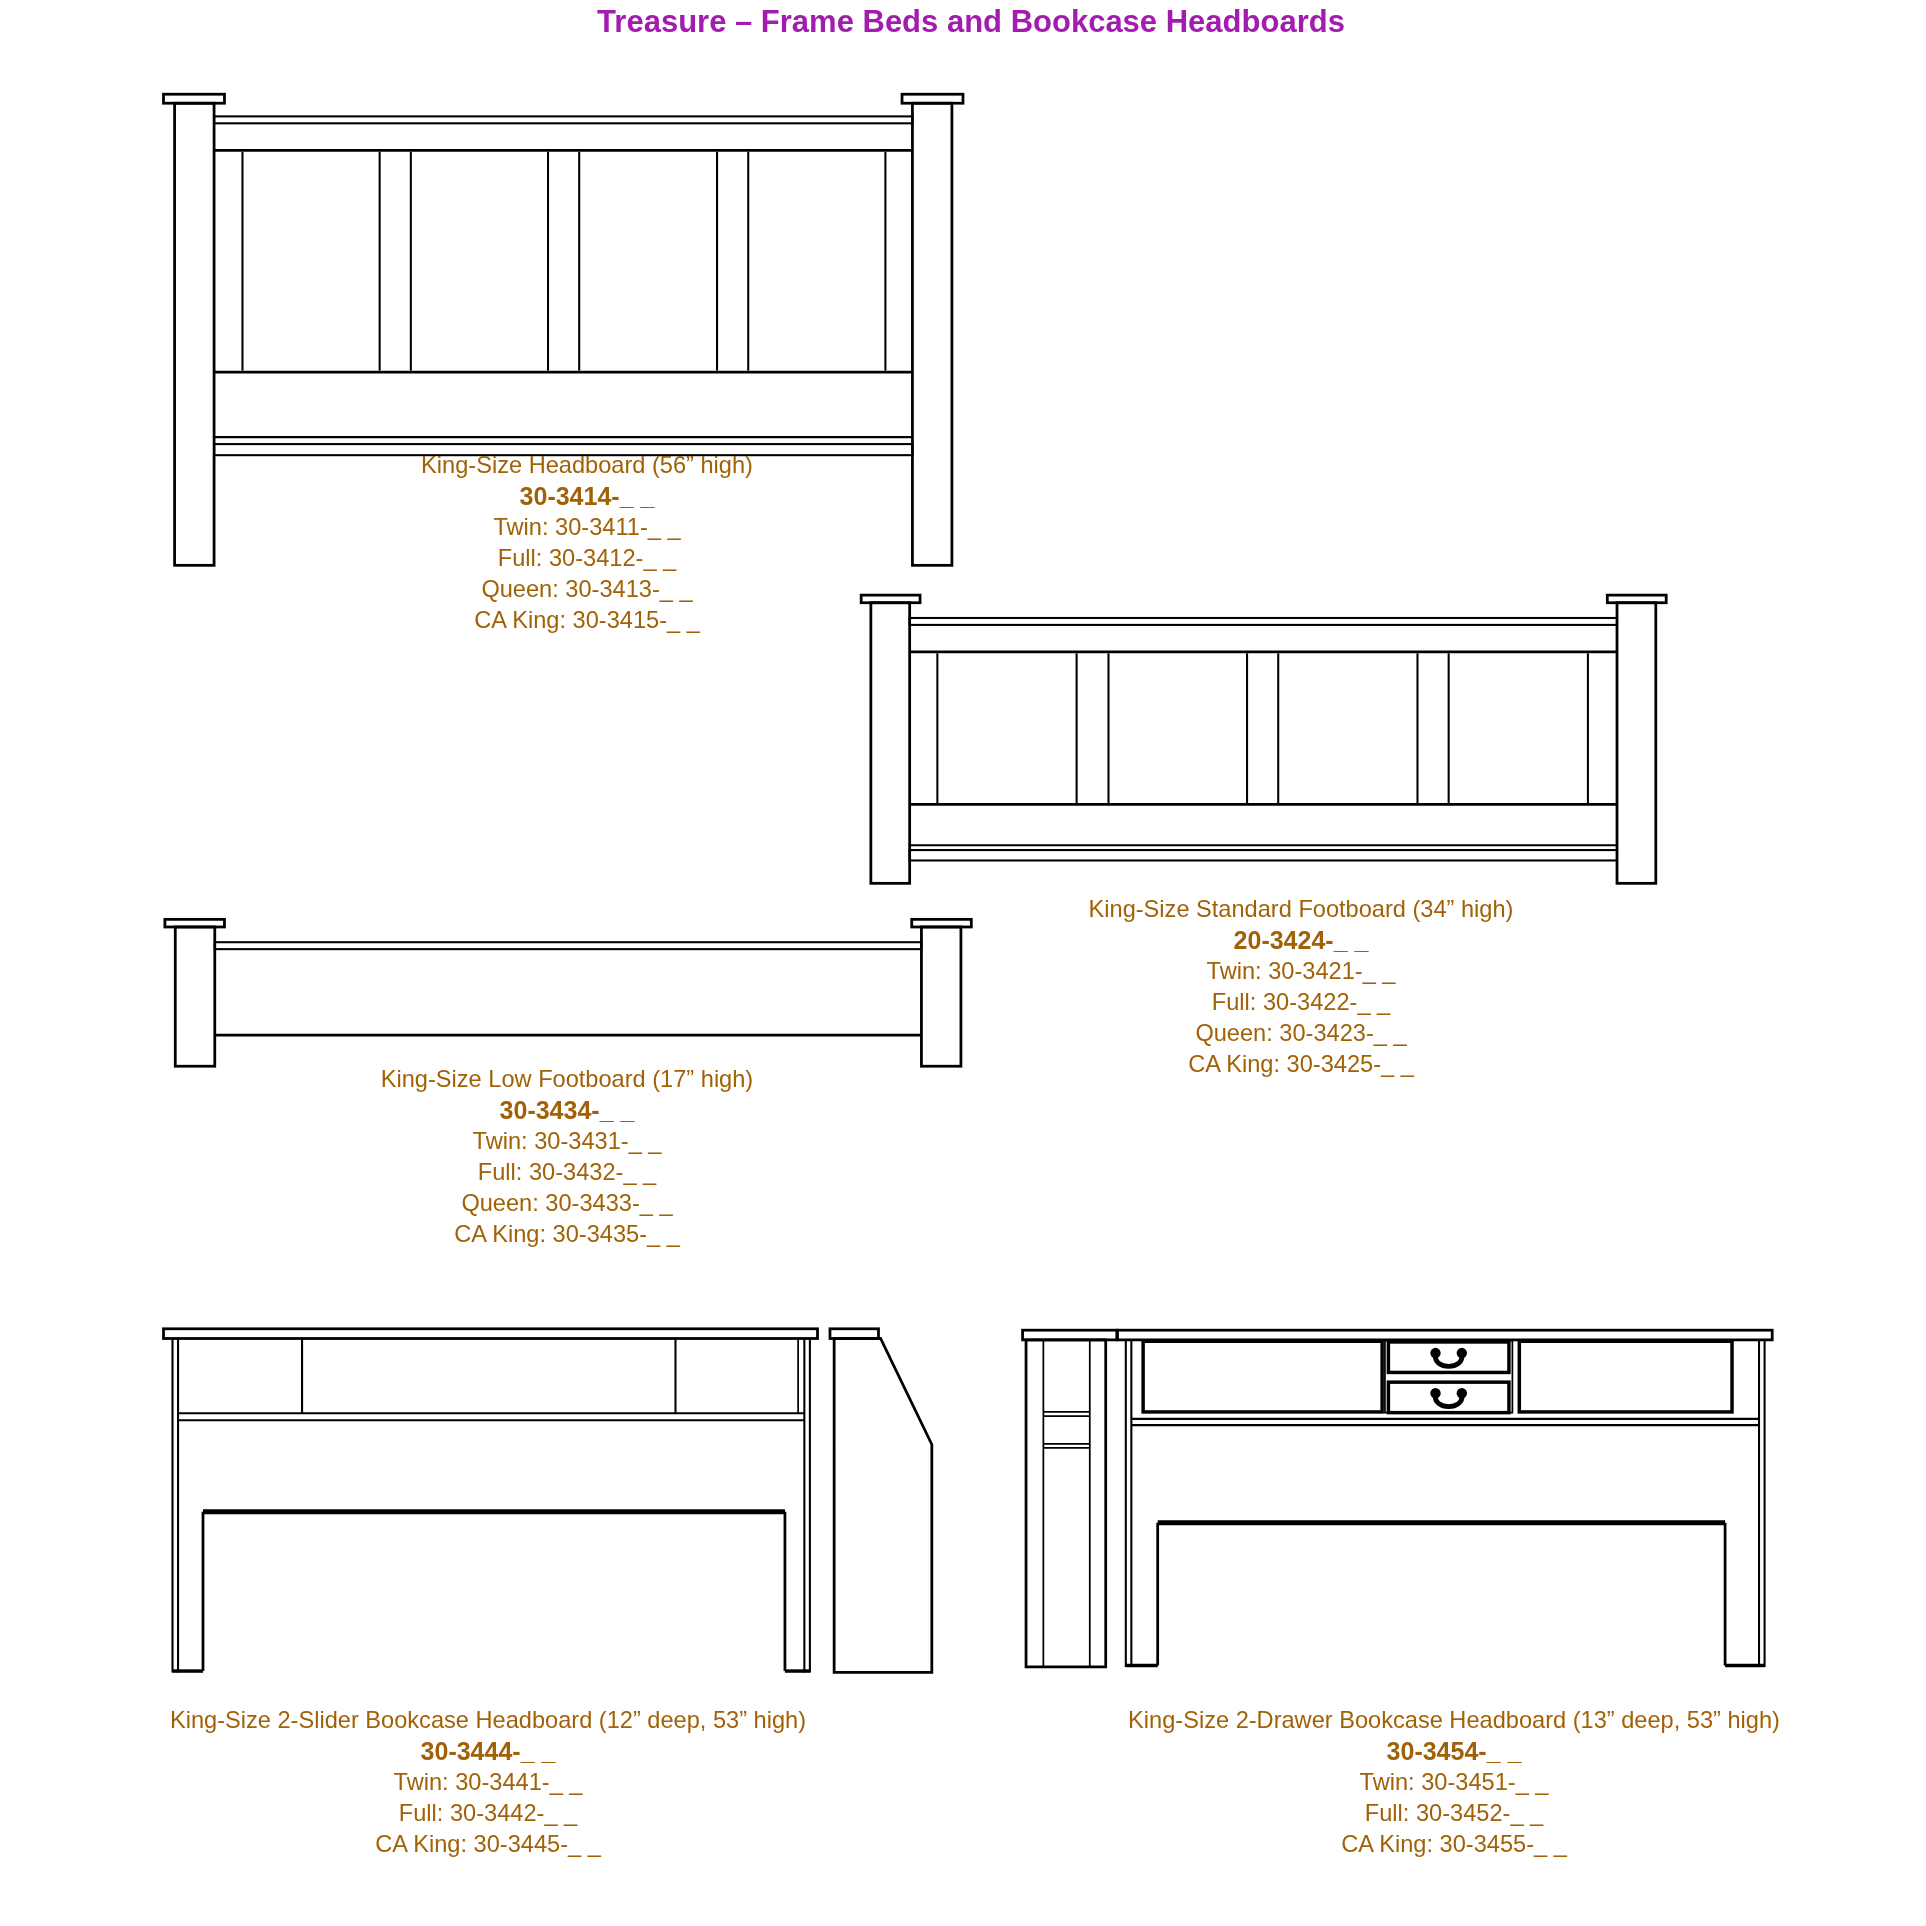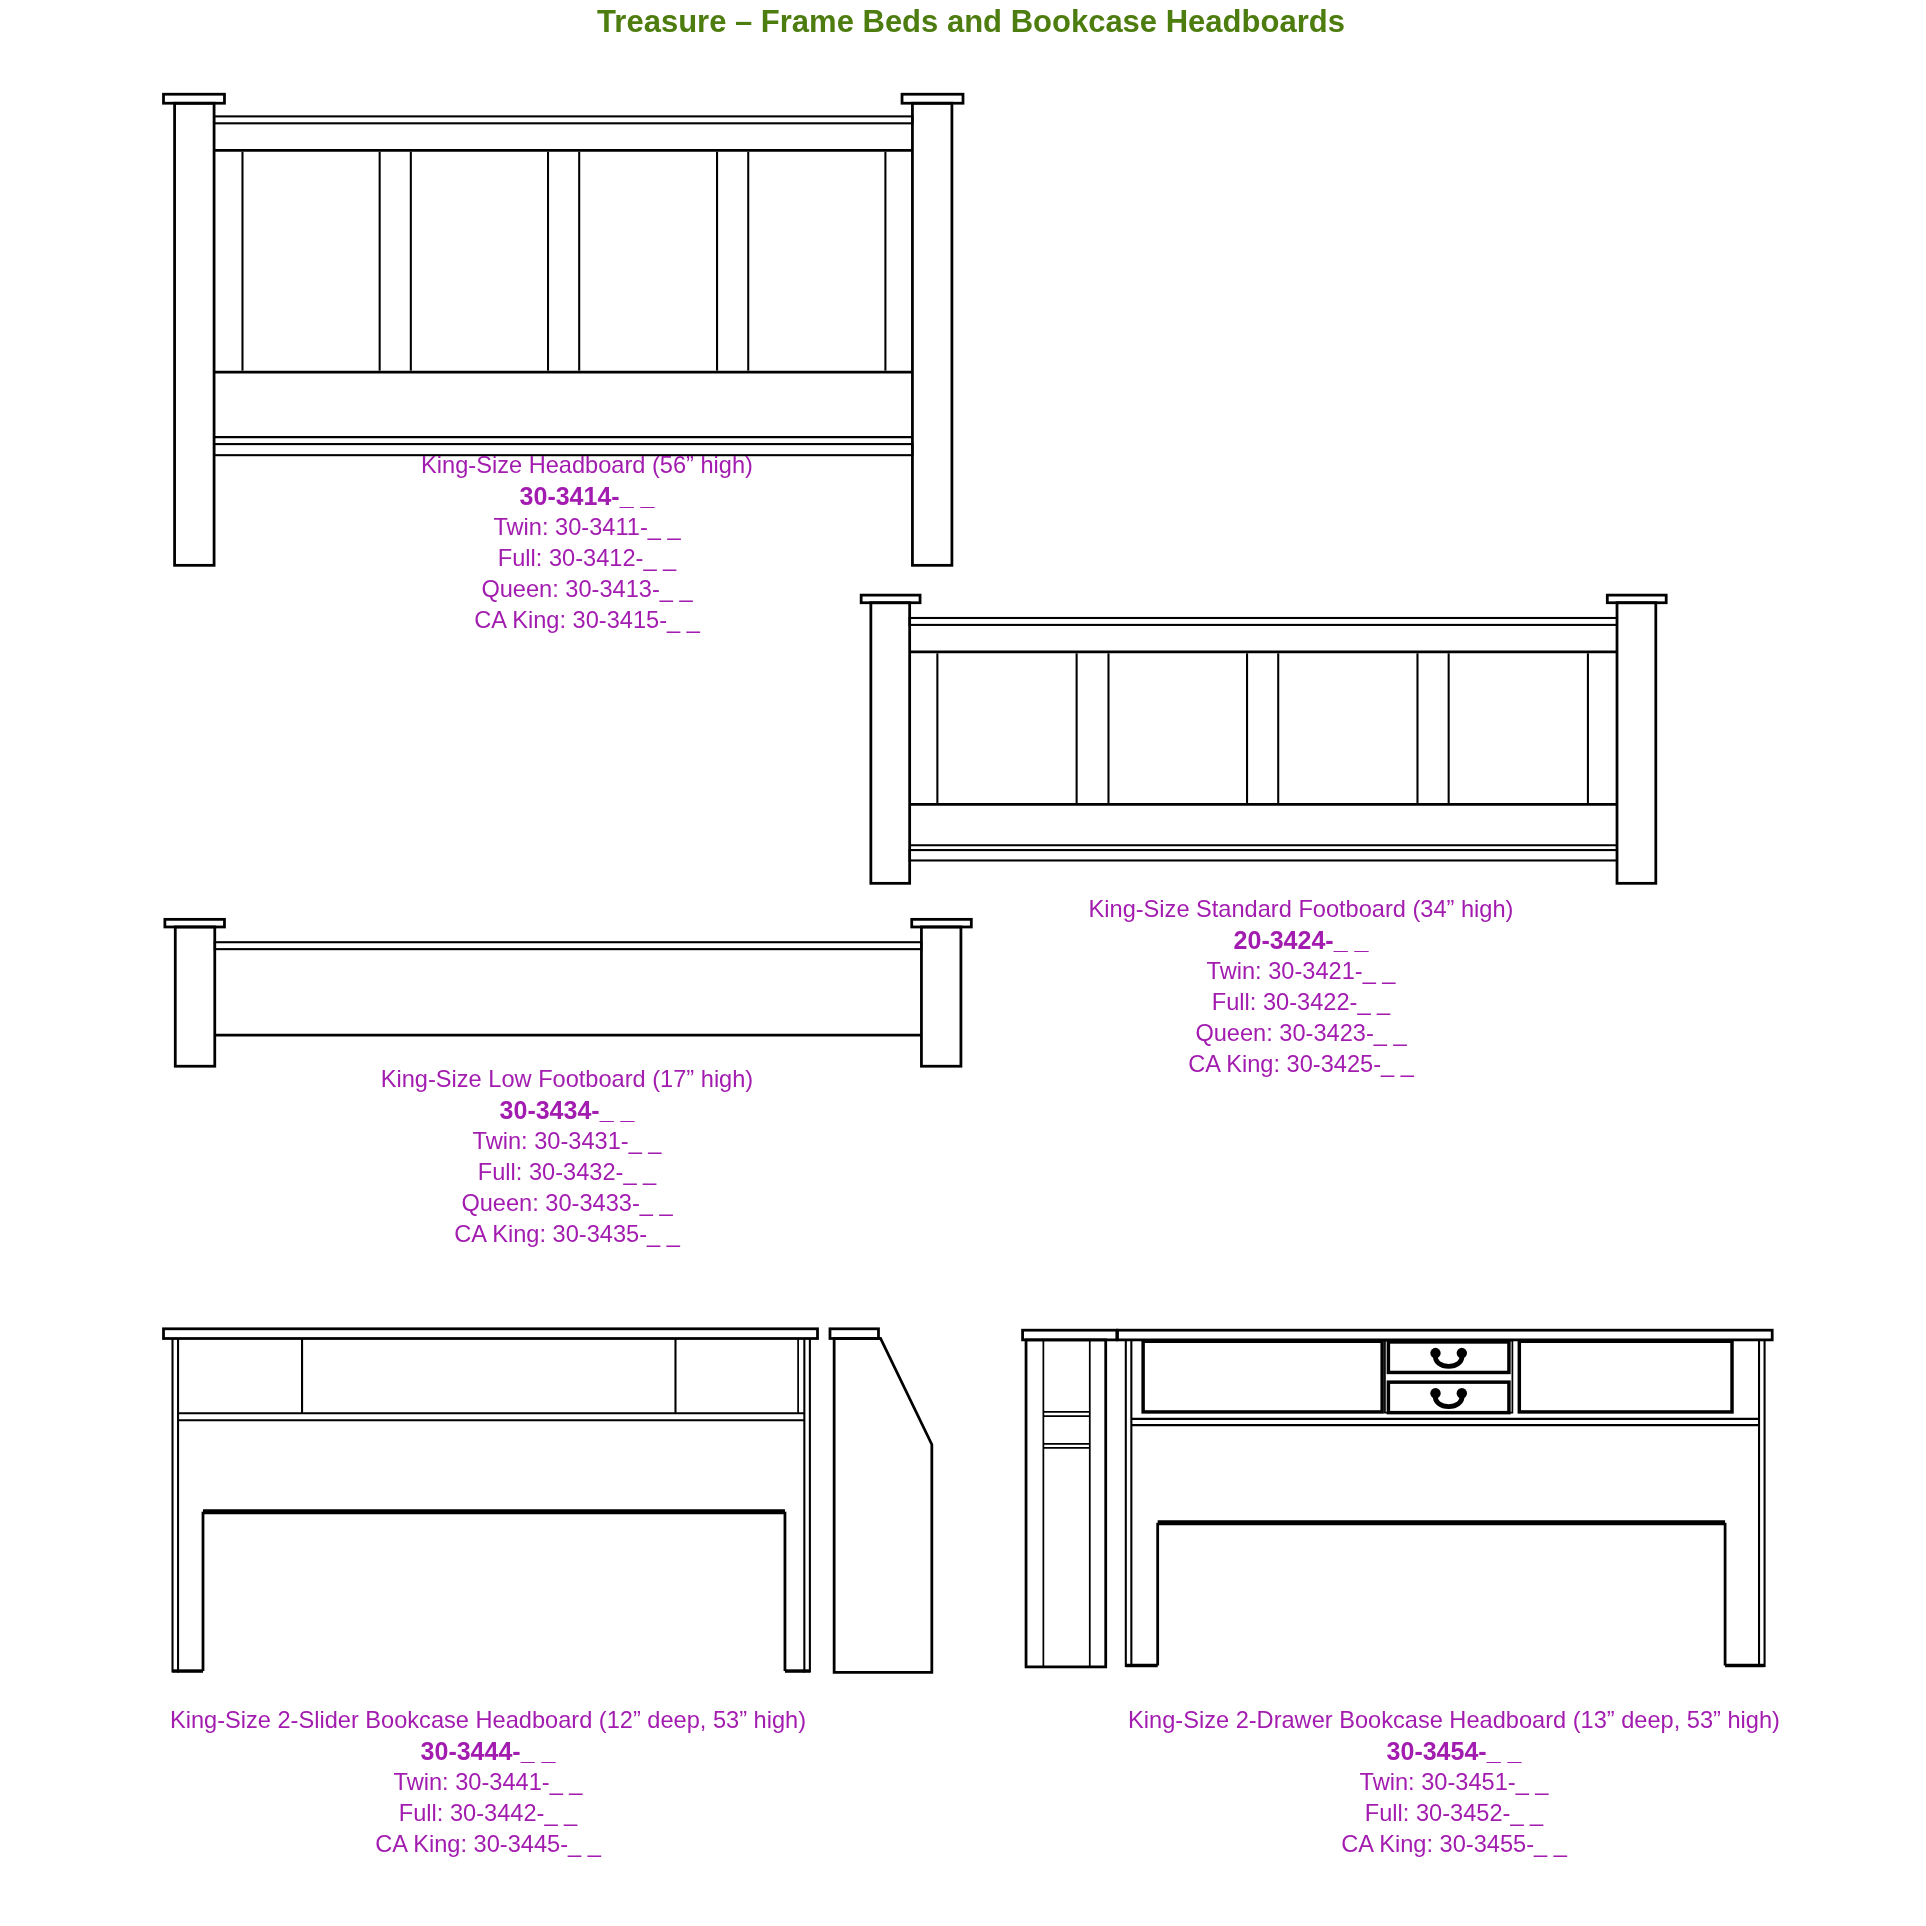--- a/index.html
+++ b/index.html
@@ -1,22 +1,22 @@
 <!DOCTYPE html>
 <html style="font-size:11px"><head>
 <meta charset="utf-8">
 <style>
   html,body{margin:0;padding:0;background:#fff;}
   #page{position:relative;width:1926px;height:1926px;background:#ffffff;overflow:hidden;
         font-family:"Liberation Sans",sans-serif;color:#111;}
   #page-title{position:absolute;top:4.2px;left:971px;transform:translateX(-50%);
-        white-space:nowrap;font-size:31px;font-weight:bold;letter-spacing:0px;color:#4d7c0f;}
+        white-space:nowrap;font-size:31px;font-weight:bold;letter-spacing:0px;color:#a21caf;}
   svg.drawing{position:absolute;left:0;top:0;}
   .spec{position:absolute;transform:translateX(-50%);text-align:center;white-space:nowrap;
-        font-size:23.6px;line-height:31px;color:#a21caf;}
+        font-size:23.6px;line-height:31px;color:#a16207;}
   .spec .code{font-weight:bold;font-size:25px;}
 </style>
 </head>
 <body>
 
 <div id="page">
 
   <div id="page-title">Treasure – Frame Beds and Bookcase Headboards</div>
 
   <svg class="drawing" width="1926" height="1926" viewBox="0 0 2780 2780" fill="none" stroke="#000" stroke-width="3">

